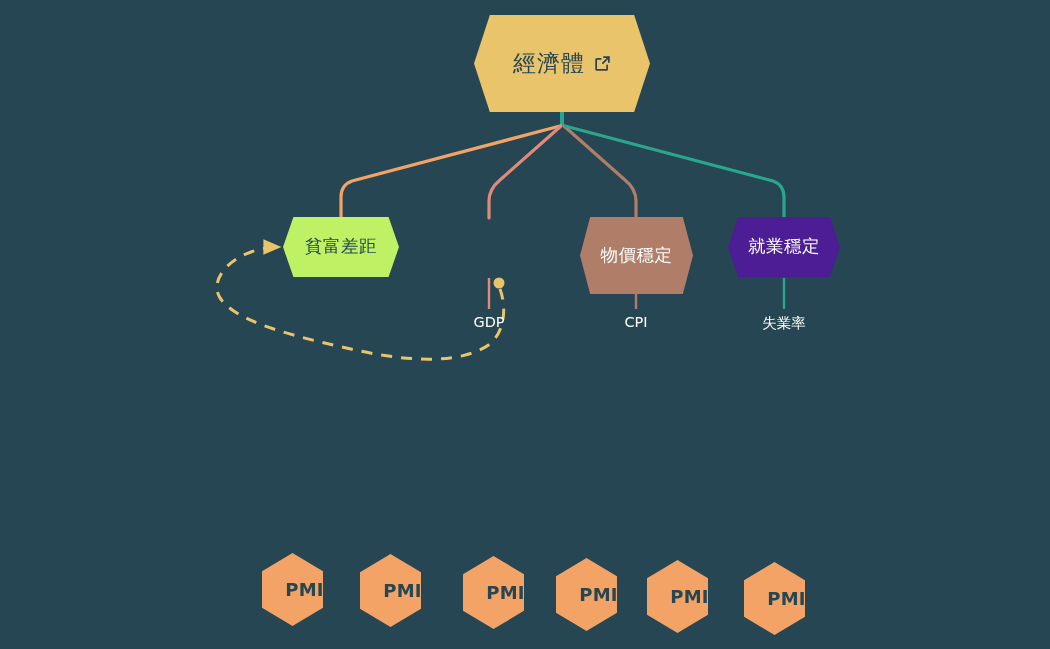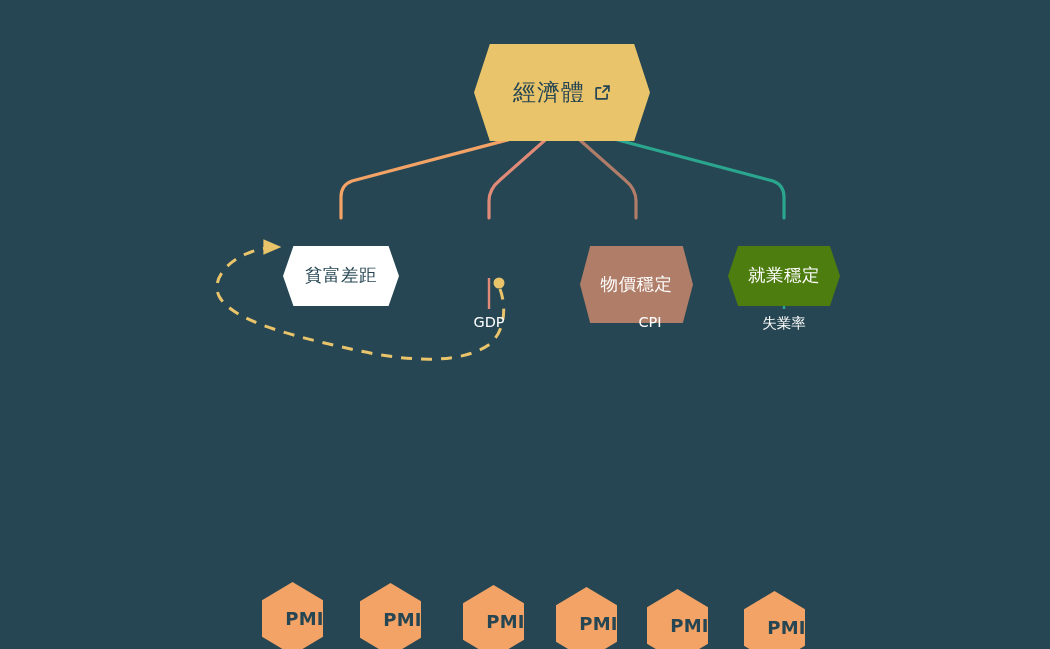--- a/index.html
+++ b/index.html
@@ -22,21 +22,20 @@
     width: 1050px;
     height: 649px;
   }
   .node {
     position: absolute;
     display: flex;
     align-items: center;
     justify-content: center;
     box-sizing: border-box;
     user-select: none;
-    margin-top: 29px;
   }
   .node .node-label {
     white-space: nowrap;
     line-height: 1;
   }
   .hex-wide {
     clip-path: polygon(0% 50%, 9% 0%, 91% 0%, 100% 50%, 91% 100%, 9% 100%);
     border-radius: 10px;
   }
   .hex-tall {
@@ -108,36 +107,36 @@
     <span class="node-label">經濟體</span>
     <span class="ext-icon">
       <svg viewBox="0 0 24 24" fill="none" stroke="#264653" stroke-width="2.4" stroke-linecap="round" stroke-linejoin="round">
         <path d="M14 3 H21 V10"></path>
         <path d="M21 3 L12.5 11.5"></path>
         <path d="M18.5 14.5 V20 A1 1 0 0 1 17.5 21 H4 A1 1 0 0 1 3 20 V6.5 A1 1 0 0 1 4 5.5 H9.5"></path>
       </svg>
     </span>
   </div>
 
-  <div class="node hex-wide child-node" style="left:283px; top:217px; width:116px; height:60px; background:#ffffff; color:#264653;">
+  <div class="node hex-wide child-node" style="left:283px; top:217px; width:116px; height:60px; background:#bef264; color:#264653;">
     <span class="node-label">貧富差距</span>
   </div>
 
 
   <div class="node hex-wide child-node" style="left:580px; top:217px; width:113px; height:77px; background:#B07D68; color:#ffffff;">
     <span class="node-label">物價穩定</span>
   </div>
 
-  <div class="node hex-wide child-node" style="left:728px; top:217px; width:112px; height:60px; background:#4d7c0f; color:#ffffff;">
+  <div class="node hex-wide child-node" style="left:728px; top:217px; width:112px; height:60px; background:#4c1d95; color:#ffffff;">
     <span class="node-label">就業穩定</span>
   </div>
 
   <div class="leaf-label" style="left:489px; top:314px;">GDP</div>
 
-  <div class="leaf-label" style="left:650px; top:314px;">CPI</div>
+  <div class="leaf-label" style="left:636px; top:314px;">CPI</div>
 
   <div class="leaf-label" style="left:784px; top:314px;text-align:center;">失業率</div>
 
   <div class="node hex-tall pmi-node" style="left:262px; top:553px; width:61px; height:73px; background:#F2A365; color:#264653;">
     <span class="node-label">PMI</span>
   </div>
 
   <div class="node hex-tall pmi-node" style="left:360px; top:554px; width:61px; height:73px; background:#F2A365; color:#264653;">
     <span class="node-label">PMI</span>
   </div>

